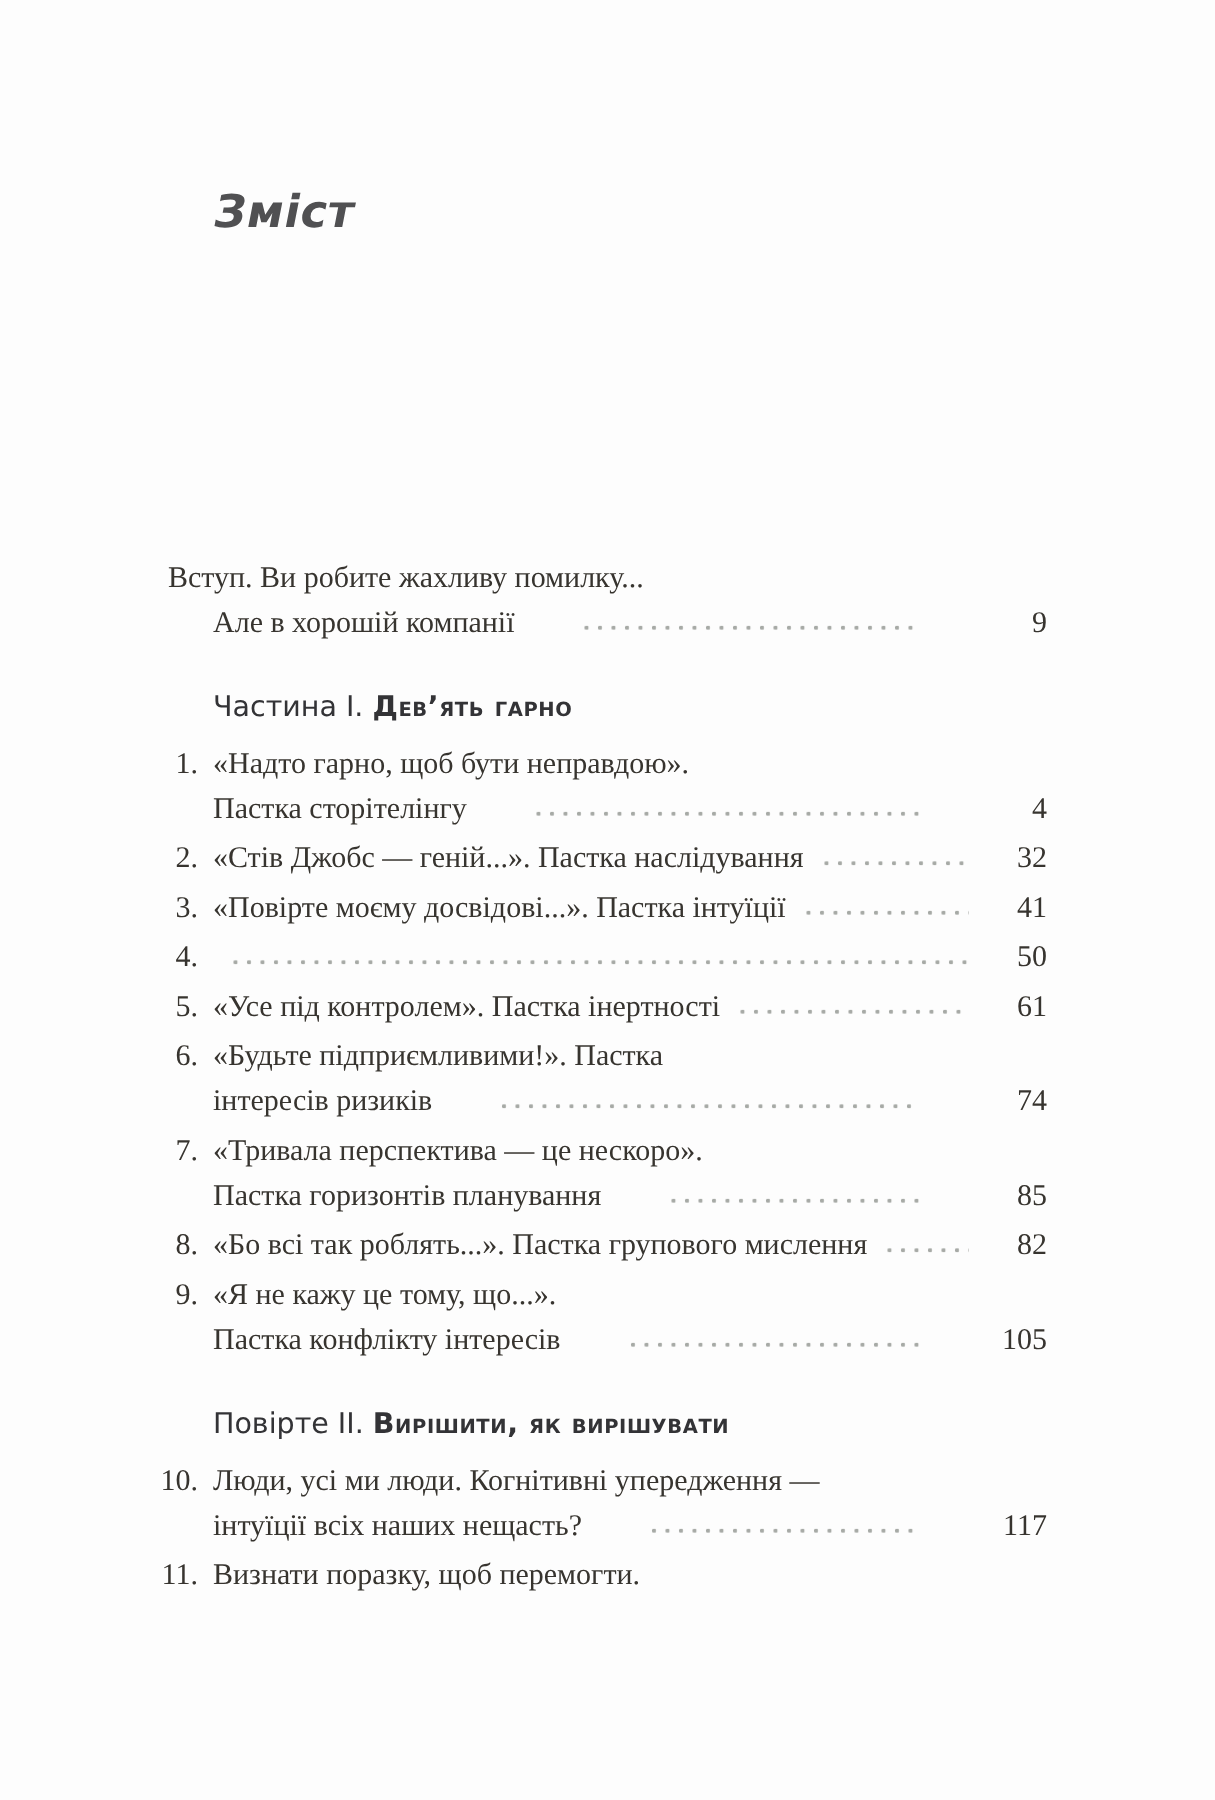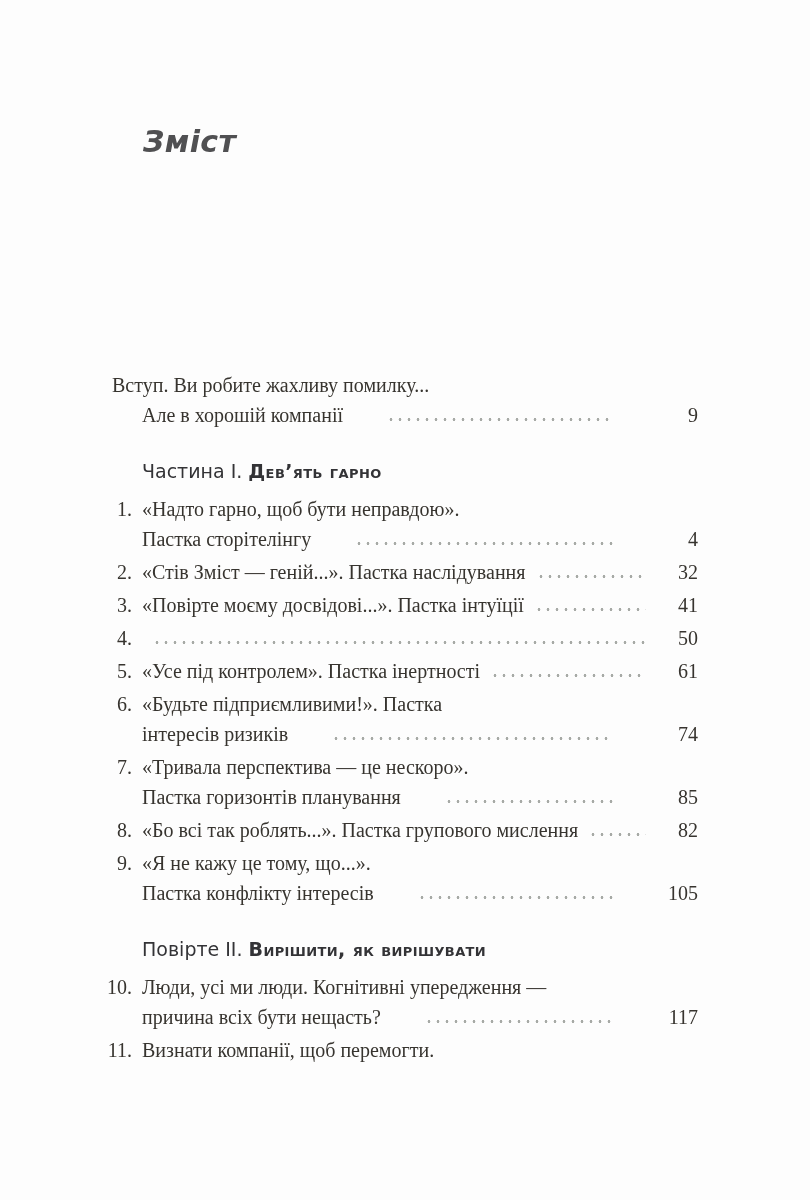--- a/index.html
+++ b/index.html
@@ -108,21 +108,21 @@
         </div>
         <div class="line indent">
           <span class="text">Пастка сторітелінгу</span>
           <span class="leader"></span>
           <span class="page-num">4</span>
         </div>
       </div>
       <div class="entry">
         <div class="line">
           <span class="num">2.</span>
-          <span class="text">«Стів Зміст — геній...». Пастка наслідування</span>
+          <span class="text">«Стів Джобс — геній...». Пастка наслідування</span>
           <span class="leader"></span>
           <span class="page-num">32</span>
         </div>
       </div>
       <div class="entry">
         <div class="line">
           <span class="num">3.</span>
           <span class="text">«Повірте моєму досвідові...». Пастка інтуїції</span>
           <span class="leader"></span>
           <span class="page-num">41</span>
@@ -184,25 +184,25 @@
           <span class="page-num">105</span>
         </div>
       </div>
       <div class="part-heading"><span class="part-prefix">Повірте ІІ.</span><span class="part-title">Вирішити, як вирішувати</span></div>
       <div class="entry">
         <div class="line">
           <span class="num">10.</span>
           <span class="text">Люди, усі ми люди. Когнітивні упередження —</span>
         </div>
         <div class="line indent">
-          <span class="text">причина всіх бути нещасть?</span>
+          <span class="text">інтуїції всіх наших нещасть?</span>
           <span class="leader"></span>
           <span class="page-num">117</span>
         </div>
       </div>
       <div class="entry">
         <div class="line">
           <span class="num">11.</span>
-          <span class="text">Визнати компанії, щоб перемогти.</span>
+          <span class="text">Визнати поразку, щоб перемогти.</span>
         </div>
       </div>
     </div>
 </div>
 
 </body></html>

